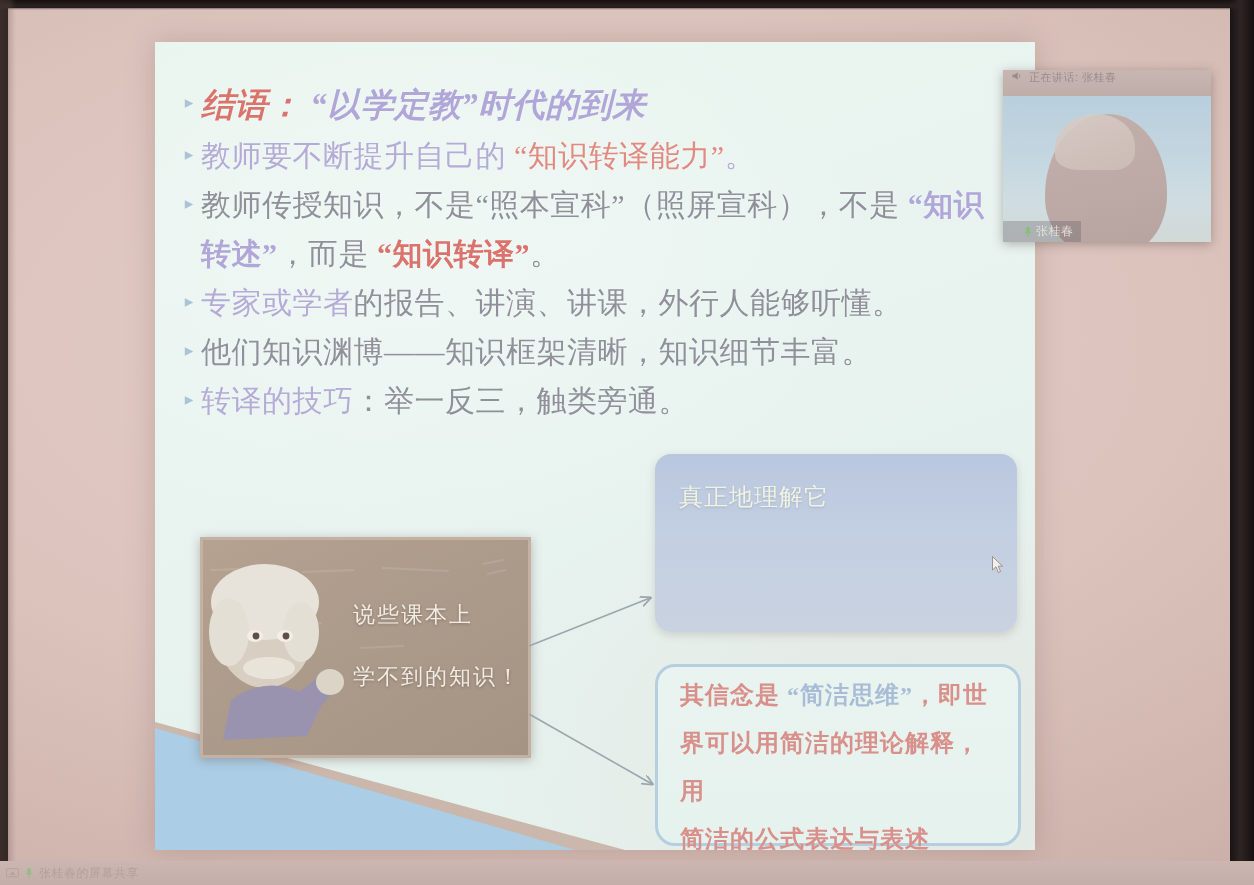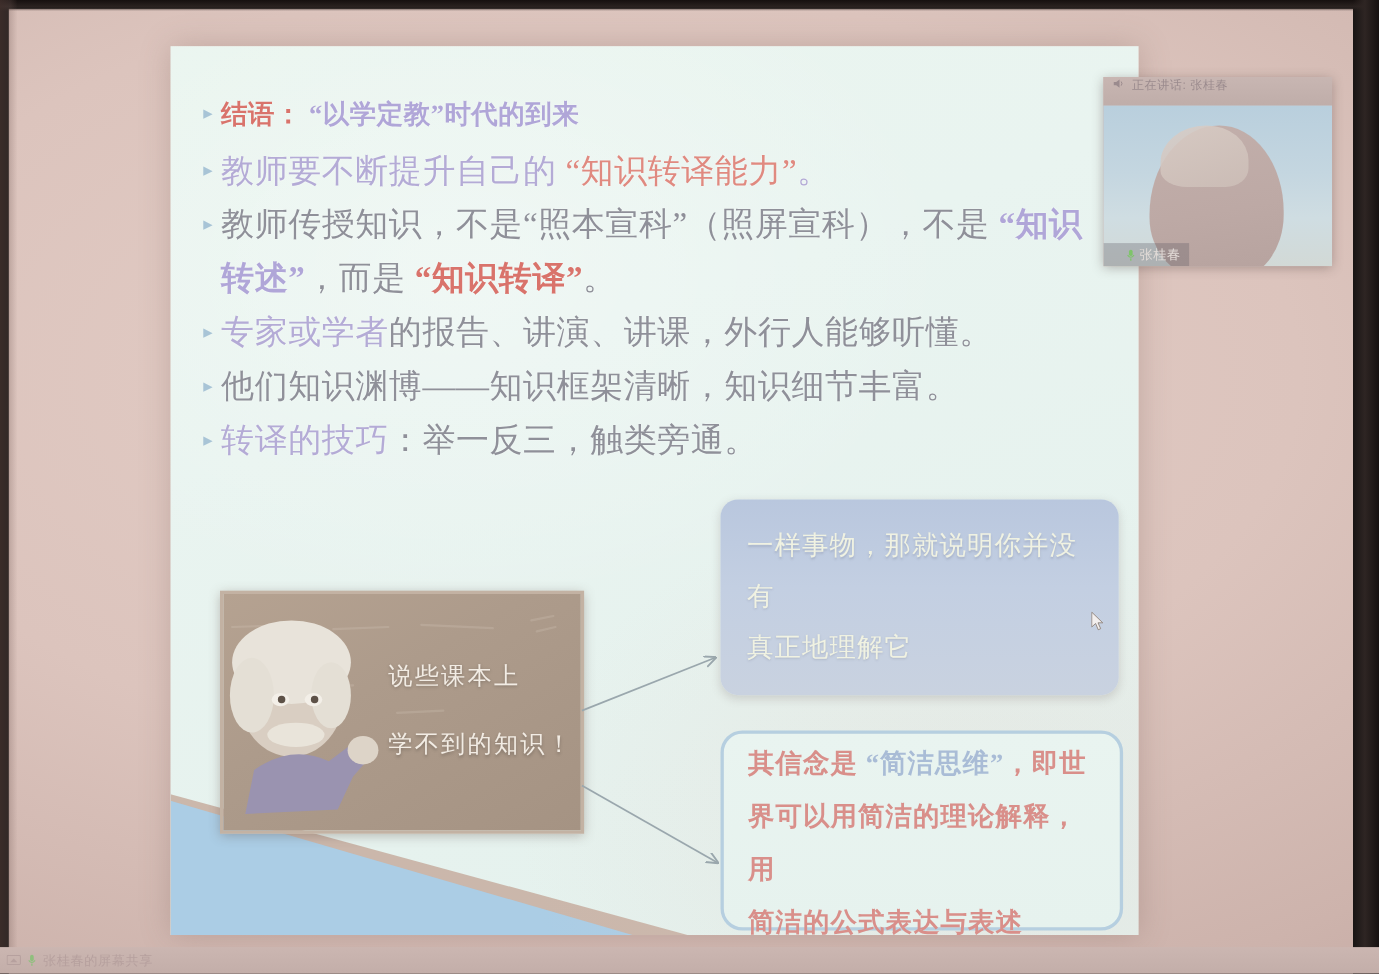--- a/index.html
+++ b/index.html
@@ -93,23 +93,24 @@
   }
   .bullet-text {
     flex: 1 1 auto;
     font-size: 30px;
     line-height: 47px;
     letter-spacing: 0.5px;
     color: #9a9ab8;
     text-shadow: 0 0 2px rgba(255,255,255,0.6);
   }
   .bullet-text.title-row {
-    font-size: 24px;
+    font-size: 33px;
     font-weight: bold;
     line-height: 50px;
+    font-style: italic;
   }
   .seg-red   { color: #e08a80; }
   .seg-red-b { color: #d9736b; font-weight: bold; }
   .seg-purple{ color: #b4abd6; }
   .seg-purple-b { color: #b0a6d8; font-weight: bold; }
   .seg-gray  { color: #8f9099; }
 
   
   #einstein-figure {
     position: absolute;
@@ -344,21 +345,20 @@
       <defs>
         <marker id="arrowhead" markerWidth="7" markerHeight="7" refX="6" refY="3.2" orient="auto">
           <path d="M0,0 L7,3.2 L0,6.4" fill="none" stroke="#9aa7ad" stroke-width="1.1"></path>
         </marker>
       </defs>
       <path d="M374,604 L495,556" stroke="#9aa7ad" stroke-width="1.6" fill="none" marker-end="url(#arrowhead)"></path>
       <path d="M374,672 L497,742" stroke="#9aa7ad" stroke-width="1.6" fill="none" marker-end="url(#arrowhead)"></path>
     </svg>
 
     <div id="callout-blue">
-        <div class="callout-line"><span>一样事物，那就说明你并没有</span></div>
         <div class="callout-line"><span>真正地理解它</span></div>
       </div>
 
     <div id="callout-red">
         <div class="callout-line"><span>其信念是</span><span class="hl-blue"> “简洁思维”</span><span>，即世</span></div>
         <div class="callout-line"><span>界可以用简洁的理论解释，用</span></div>
         <div class="callout-line"><span>简洁的公式表达与表述</span></div>
       </div>
 
   </div>

